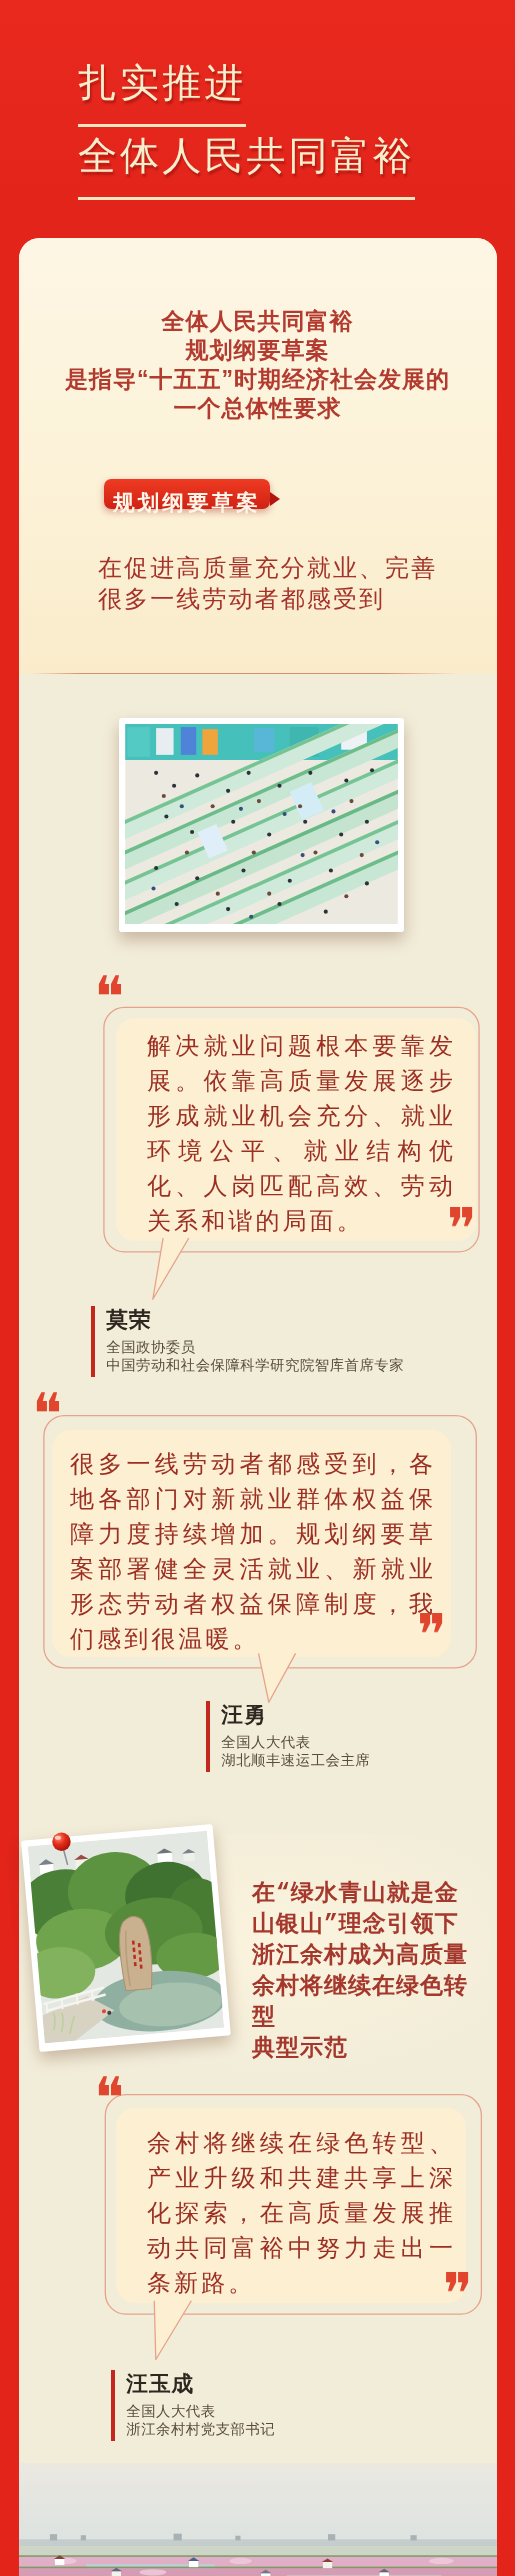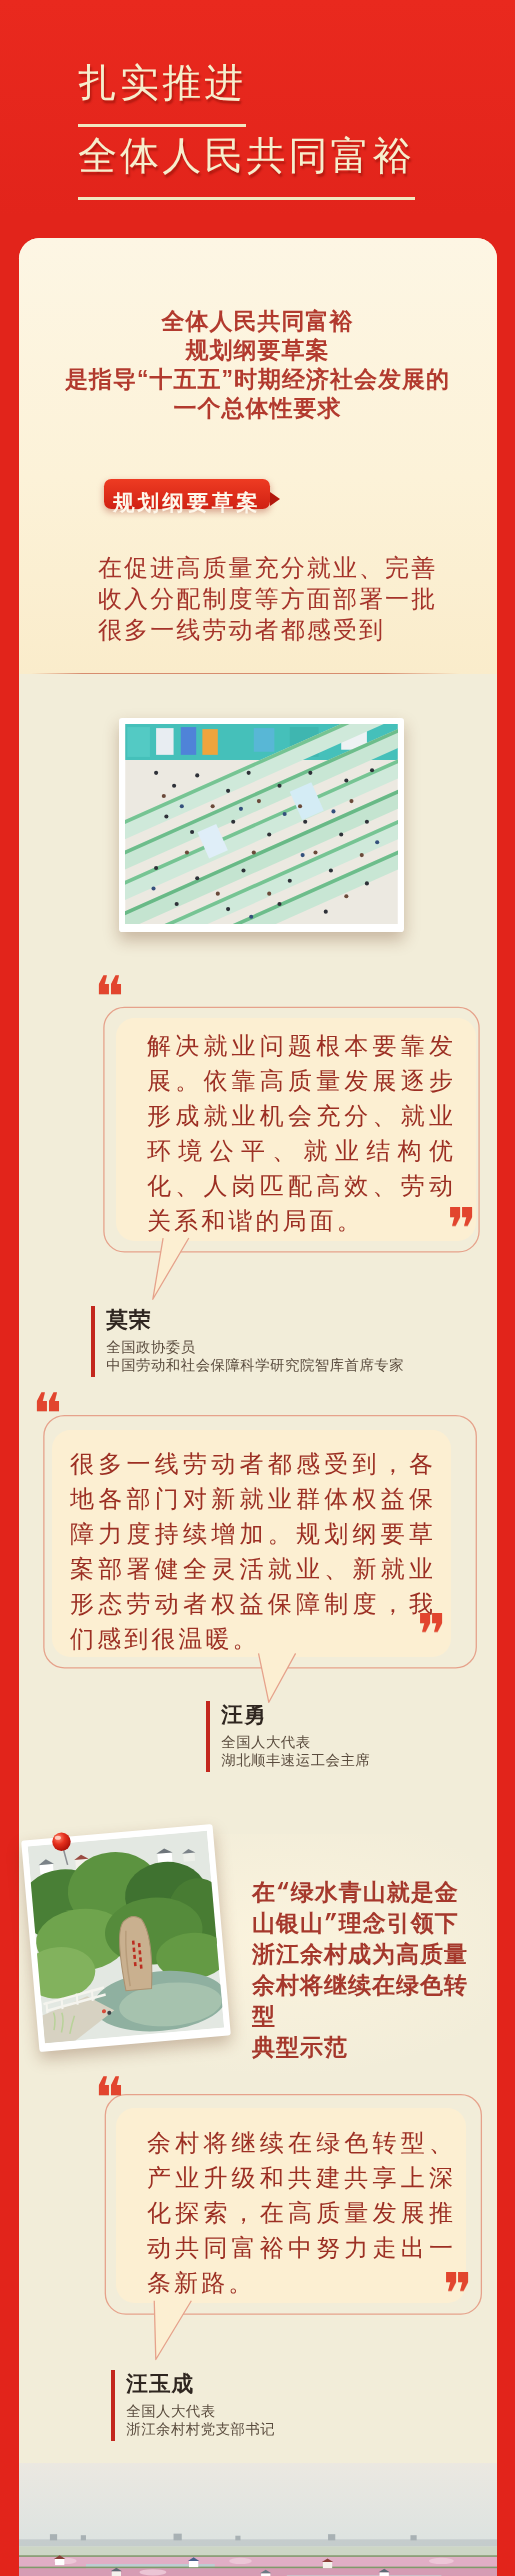--- a/index.html
+++ b/index.html
@@ -75,21 +75,20 @@
     <div>一个总体性要求</div>
   </div>
 
   <div class="abs badge">
     <span class="badge-label">规划纲要草案</span>
     <span class="badge-fold"></span>
   </div>
 
   <div class="abs policy">
     <div>在促进高质量充分就业、完善</div>
-    <div>收入分配制度等方面部署一批</div>
     <div>很多一线劳动者都感受到</div>
   </div>
 
   <div class="abs divider"></div>
 
   <div class="abs polaroid" style="left:119px;top:718px;width:273px;">
     <svg width="273" height="200" viewBox="0 0 530 389">
       <rect width="530" height="389" fill="#ece9e1"></rect>
       <rect width="530" height="70" fill="#45c0ba"></rect>
       <rect x="4" y="6" width="44" height="58" fill="#53cac4"></rect>

